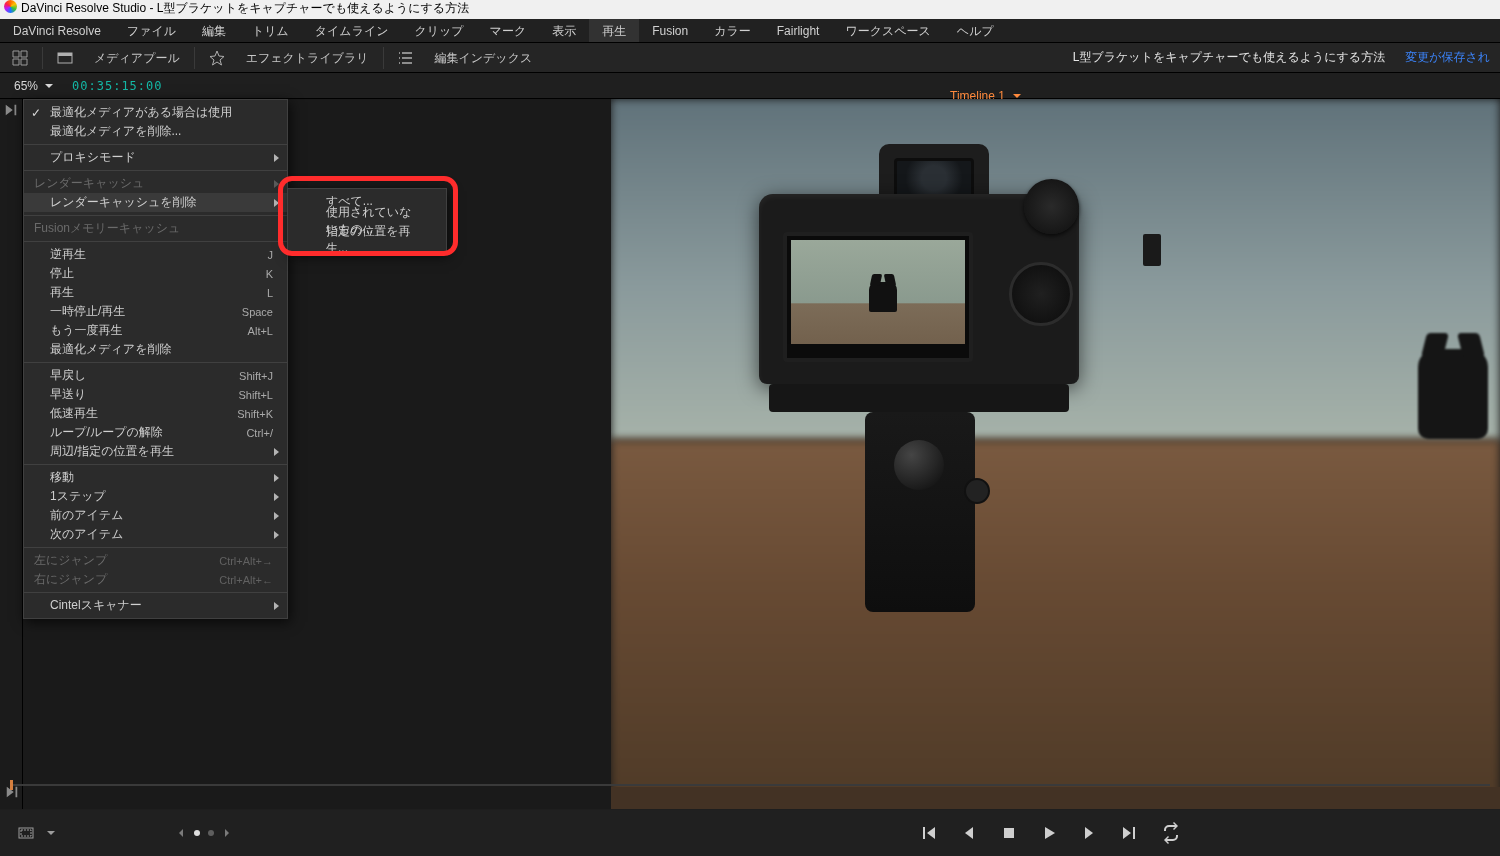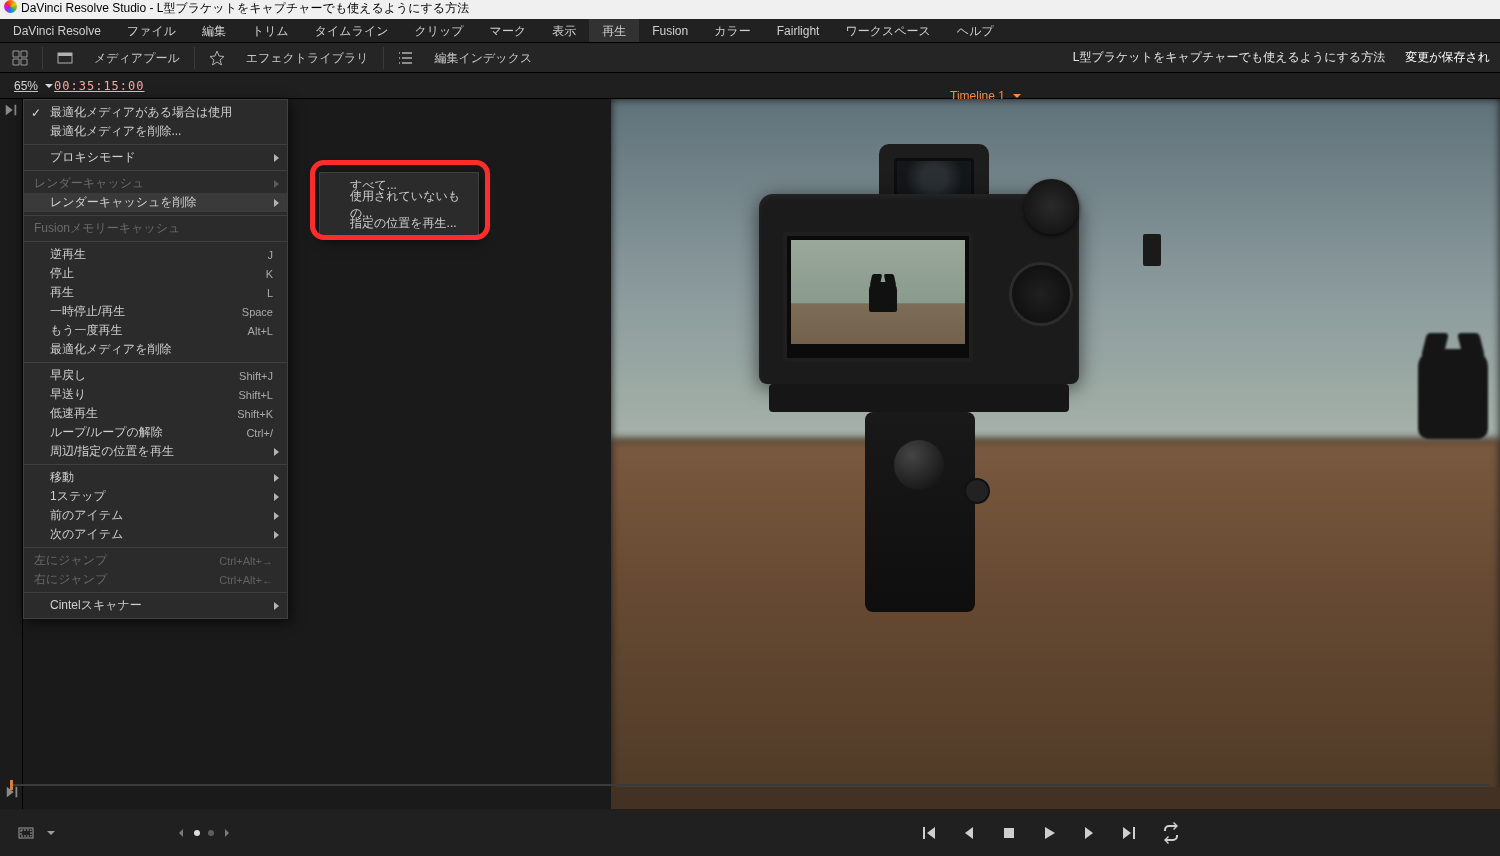--- a/index.html
+++ b/index.html
@@ -14,27 +14,27 @@
   .menubar-item { padding: 0 13px; line-height: 24px; color: #d0d0d0; cursor: pointer; }
   .menubar-item.open { background: #323232; }
 
   
   .tool-row { height: 30px; background: #252525; display: flex; align-items: center; border-bottom: 1px solid #000; position: relative; }
   .tool-btn { display: flex; align-items: center; gap: 21px; padding: 0 12px; color: #c7c7c7; line-height: 30px; cursor: pointer; }
   .tool-btn svg { width: 16px; height: 16px; fill: #b0b0b0; }
   .tool-sep { width:1px; height:22px; background:#3a3a3a; margin:0 2px;}
   .tool-right { position: absolute; right: 10px; display: flex; align-items: center; gap: 20px; }
   .project-name { color: #e5e5e5; }
-  .save-state { color: #ffffff; font-family: Liberation Mono, monospace; }
-
-  
-  .zoom-row { height: 26px; background: #1f1f1f; display: flex; align-items: center; border-bottom: 1px solid #000; position: relative; text-decoration: underline; }
+  .save-state { color: #3b82f6; font-family: Liberation Mono, monospace; }
+
+  
+  .zoom-row { height: 26px; background: #1f1f1f; display: flex; align-items: center; border-bottom: 1px solid #000; position: relative; }
   .zoom-val { margin-left: 14px; margin-right: 6px; color: #d7d7d7;}
   .zoom-row svg.chev { width:10px;height:10px; fill:#d7d7d7;}
-  .timecode { font-family: Consolas, monospace; color: #fca5a5; letter-spacing: 1px;}
+  .timecode { margin-left: 18px; font-family: Consolas, monospace; color: #14b8a6; letter-spacing: 1px;}
   .timeline-name { position: absolute; left: 50%; transform: translateX(200px); color: #ff8a3d; margin-top: 20px; }
   .timeline-name svg { width:10px;height:10px;fill:#ff8a3d;margin-left:4px;vertical-align:middle;}
 
   
   .main { display: flex; height: 710px; background: #111; }
   .left-col { width: 23px; background: #1b1b1b; border-right: 1px solid #000; padding-top: 4px; display:flex;flex-direction:column;align-items:center;}
   .left-col svg { width:14px;height:14px;fill:#8a8a8a;margin-bottom:4px;}
   .track-col { flex: 0 0 588px; background: #1a1a1a; position: relative; }
   .rest-col { flex: 1; background: #1a1a1a; position: relative; overflow: hidden; }
 
@@ -71,21 +71,21 @@
   .dd-item { display: flex; align-items: center; height: 19px; padding: 0 14px 0 26px; color: #d0d0d0; position: relative; cursor: pointer; }
   .dd-item.disabled { color: #6a6a6a; cursor: default; padding-left: 10px;}
   .dd-item.highlight { background: #3a3a3a; }
   .dd-item .shortcut { margin-left: auto; color: #aaa; font-size: 11px;}
   .dd-item.disabled .shortcut{color:#616161;}
   .dd-item .check { position:absolute; left:7px; font-size:12px; color:#d8d8d8;}
   .dd-item .arrow { position: absolute; right: 8px; width: 0; height: 0; border-left: 5px solid #b3b3b3; border-top: 4px solid transparent; border-bottom: 4px solid transparent; }
   .dd-item.disabled .arrow { border-left-color: #5a5a5a;}
   .dd-sep { height: 1px; background: #404040; margin: 3px 0; }
 
-  .submenu { position: absolute; left: 264px; top: 73px; width: 160px; background: #2b2b2b; border: 1px solid #404040; box-shadow: 2px 3px 12px rgba(0,0,0,.7); z-index: 55; padding:3px 4px;margin-left:32px;}
+  .submenu { position: absolute; left: 264px; top: 89px; width: 160px; background: #2b2b2b; border: 1px solid #404040; box-shadow: 2px 3px 12px rgba(0,0,0,.7); z-index: 55; padding:3px 12px;}
   .sm-wrap { position:relative; }
   .red-box { position:absolute; left:-10px; top:-13px; width:180px; height:80px; border:5px solid #ff2c2c; border-radius:14px; pointer-events:none; z-index:60;}
 
   
   .scrubbar { position:absolute; left:10px; right:10px; top:780px; height:10px; }
   .scrubbar .track{position:absolute;left:0;right:0;top:4px;height:2px;background:#3a3a3a;}
   .scrubbar .handle{position:absolute;left:0;top:0;width:3px;height:10px;background:#d57f3f;}
 
   .bottom-bar { position:absolute; left:0; right:0; bottom:0; height:46px; background:#202020; display:flex; align-items:center; }
   .bottom-left { display:flex; align-items:center; gap:12px; margin-left:18px; color:#9c9c9c;}

